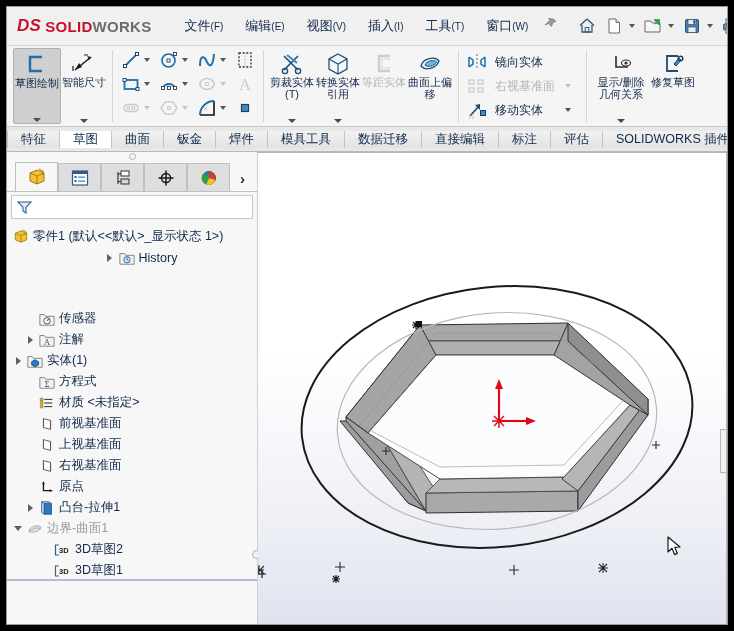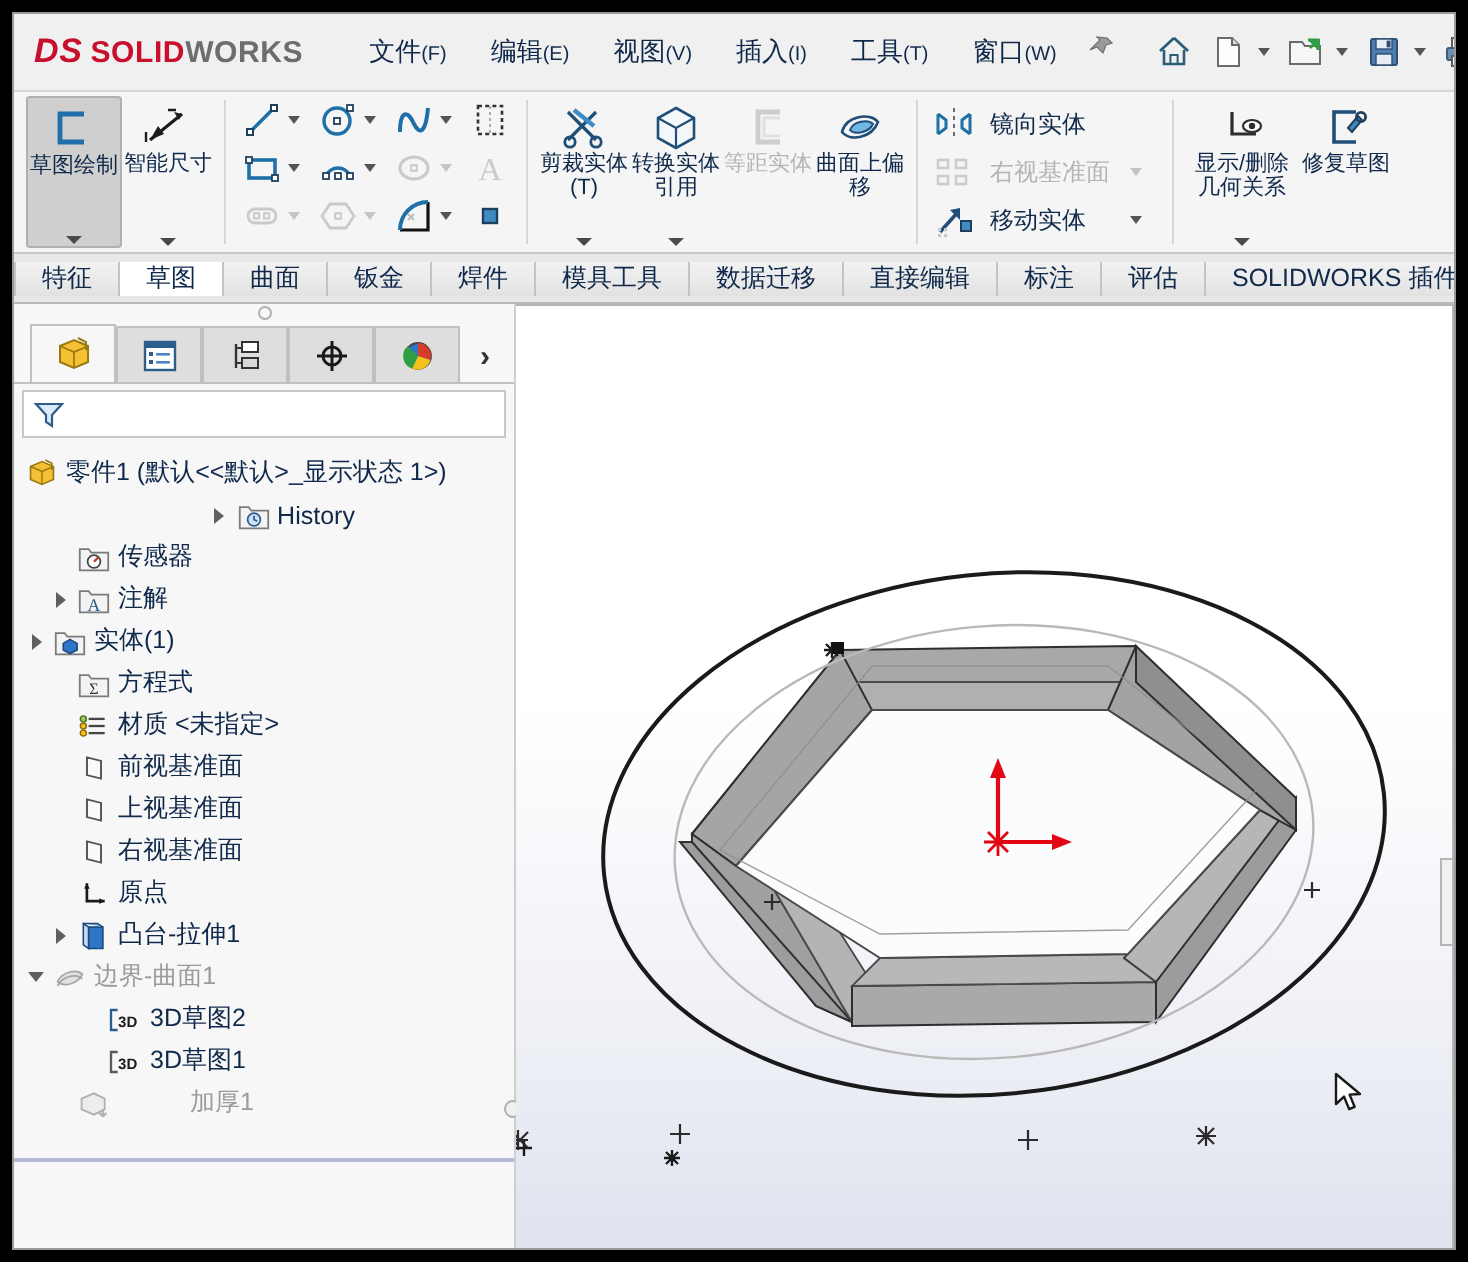--- a/index.html
+++ b/index.html
@@ -593,21 +593,21 @@
           <div class="ticon">
             <svg width="18" height="16" viewBox="0 0 20 18">
                 <path d="M2 4 L7 4 L8.5 6 L18 6 L18 16 L2 16 Z" fill="#f3f3f3" stroke="#7a7a7a" stroke-width="1"></path>
                 <circle cx="10" cy="11" r="3.6" fill="#cfe3f6" stroke="#2d5d8a" stroke-width="1"></circle>
                 <path d="M10 8.8 L10 11 L11.8 12" stroke="#2d5d8a" stroke-width="1" fill="none"></path>
               </svg>
           </div>
           <div class="tlabel">History</div>
         </div>
 
-        <div class="tnode" style="padding-left:30px;">
+        <div class="tnode" style="padding-left:30px;margin-top:40px;">
           <div class="ticon">
             <svg width="18" height="16" viewBox="0 0 20 18">
                 <path d="M2 4 L7 4 L8.5 6 L18 6 L18 16 L2 16 Z" fill="#f3f3f3" stroke="#7a7a7a" stroke-width="1"></path>
                 <circle cx="10" cy="11" r="3.6" fill="#fff" stroke="#444" stroke-width="1"></circle>
                 <path d="M10 11 L12.3 8.8" stroke="#c0392b" stroke-width="1.3"></path>
               </svg>
           </div>
           <div class="tlabel">传感器</div>
         </div>
 

